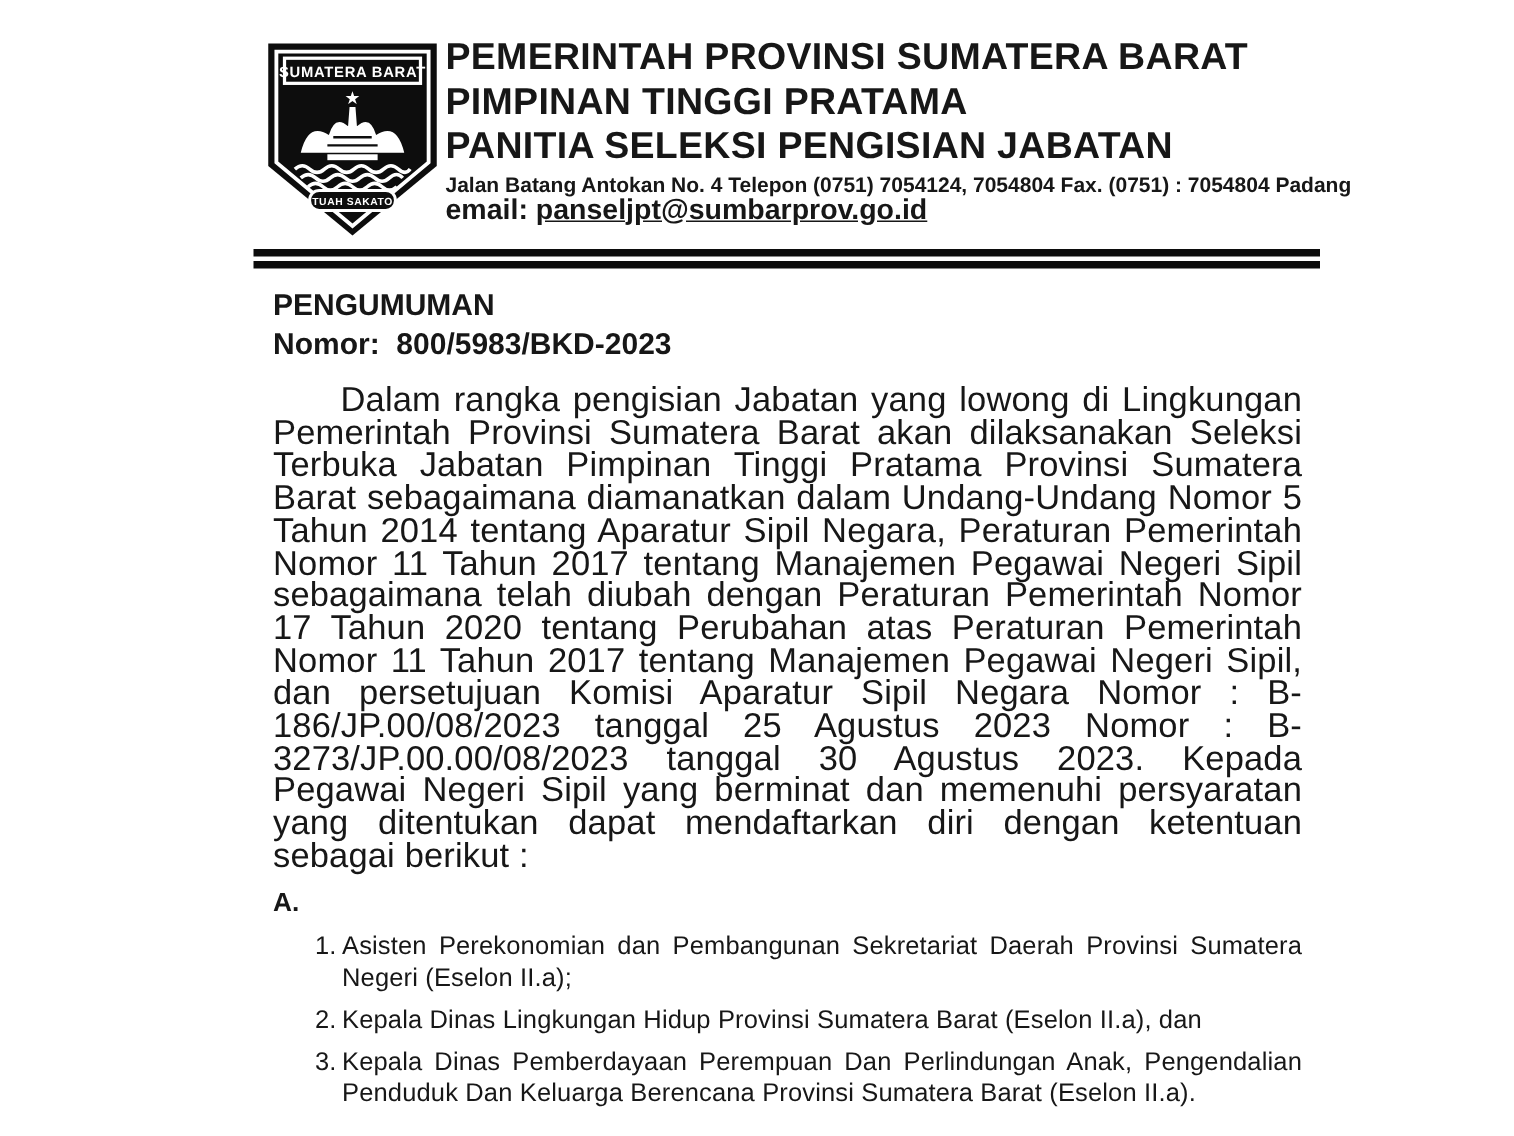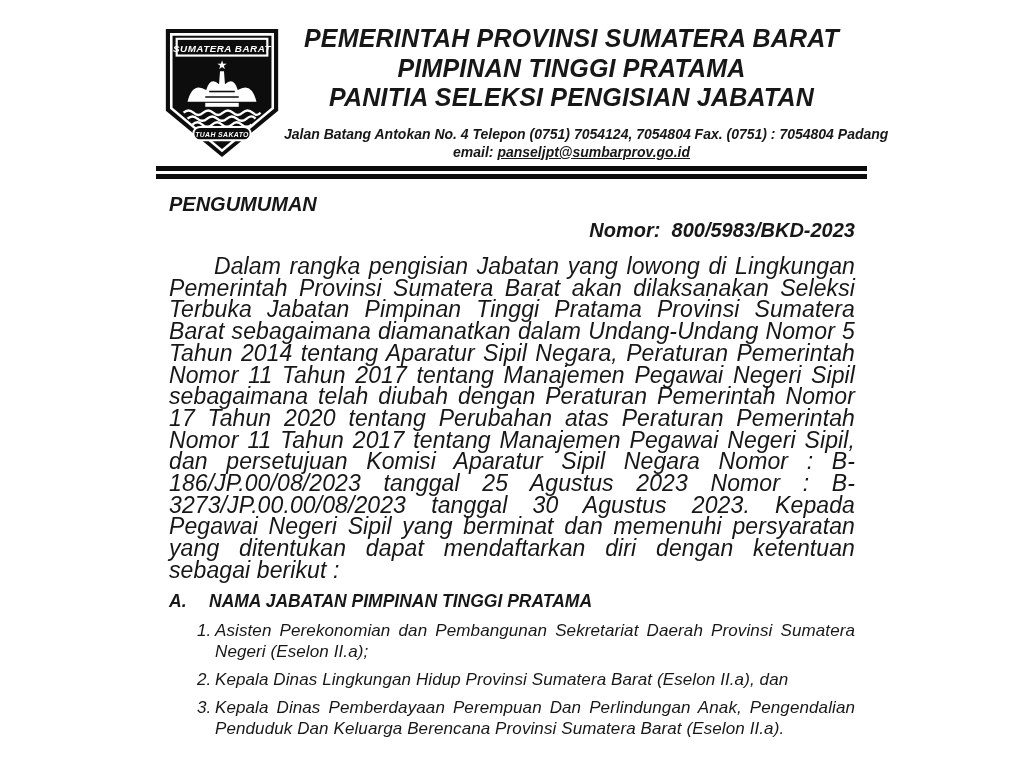--- a/index.html
+++ b/index.html
@@ -5,56 +5,54 @@
   * { box-sizing: border-box; margin: 0; padding: 0; }
   html, body { width: 1009px; height: 757px; }
   body {
     background: #ffffff;
     color: #171717;
     font-family: "Liberation Sans", "DejaVu Sans", sans-serif;
     overflow: hidden;
   }
   .doc {
     position: absolute;
-    left: 156px;
+    left: 169px;
     top: 24px;
     width: 711px;
-    font-style: italic;
   }
 
   
   .letterhead { position: relative; height: 142px; }
   .logo-wrap {
     position: absolute;
     left: 5px;
     top: 2px;
     width: 122px;
     height: 134px;
   }
   .lh-text {
     margin-left: 128px;
     width: 575px;
-    text-align: center;
   }
   .org-line {
     font-size: 25px;
     font-weight: bold;
     line-height: 29.5px;
     letter-spacing: 0.2px;
     white-space: nowrap;
   }
   .address-line {
-    margin-top: 13px;
+    margin-top: 2px;
     font-size: 14px;
     font-weight: bold;
     line-height: 17px;
     white-space: nowrap;
   }
   .email-line {
-    font-size: 14px;
+    font-size: 19px;
     font-weight: bold;
     line-height: 18px;
   }
   .email-link { text-decoration: underline; }
 
   
   .double-rule {
     height: 13px;
     border-top: 5px solid #0c0c0c;
     border-bottom: 5px solid #0c0c0c;
@@ -63,21 +61,21 @@
   
   .main { padding: 0 12px 0 13px; }
   .ann-title {
     margin-top: 12px;
     text-align: left;
     font-size: 20px;
     font-weight: bold;
     line-height: 26px;
   }
   .ann-number {
-    text-align: right;
+    text-align: left;
     font-size: 20px;
     font-weight: bold;
     line-height: 26px;
     white-space: pre-wrap;
   }
   .ann-subject {
     margin-top: 8px;
     text-align: center;
     font-size: 19px;
     font-weight: bold;
@@ -145,21 +143,20 @@
   <div class="double-rule"></div>
 
   <main class="main">
     <div class="ann-title">PENGUMUMAN</div>
     <div class="ann-number">Nomor:  800/5983/BKD-2023</div>
 
     <p class="body-par">Dalam rangka pengisian Jabatan yang lowong di Lingkungan Pemerintah Provinsi Sumatera Barat akan dilaksanakan Seleksi Terbuka Jabatan Pimpinan Tinggi Pratama Provinsi Sumatera Barat sebagaimana diamanatkan dalam Undang-Undang Nomor 5 Tahun 2014 tentang Aparatur Sipil Negara, Peraturan Pemerintah Nomor 11 Tahun 2017 tentang Manajemen Pegawai Negeri Sipil sebagaimana telah diubah dengan Peraturan Pemerintah Nomor 17 Tahun 2020 tentang Perubahan atas Peraturan Pemerintah Nomor 11 Tahun 2017 tentang Manajemen Pegawai Negeri Sipil, dan persetujuan Komisi Aparatur Sipil Negara Nomor : B-186/JP.00/08/2023 tanggal 25 Agustus 2023 Nomor : B-3273/JP.00.00/08/2023 tanggal 30 Agustus 2023. Kepada Pegawai Negeri Sipil yang berminat dan memenuhi persyaratan yang ditentukan dapat mendaftarkan diri dengan ketentuan sebagai berikut :</p>
 
     <div class="section-head">
       <span class="section-label">A.</span>
-      <span>NAMA JABATAN PIMPINAN TINGGI PRATAMA</span>
     </div>
 
     <div class="job-list">
       <div class="job-item">
         <span class="job-num">1.</span>
         <span class="job-text">Asisten Perekonomian dan Pembangunan Sekretariat Daerah Provinsi Sumatera Negeri (Eselon II.a);</span>
       </div>
       <div class="job-item">
         <span class="job-num">2.</span>
         <span class="job-text">Kepala Dinas Lingkungan Hidup Provinsi Sumatera Barat (Eselon II.a), dan</span>

